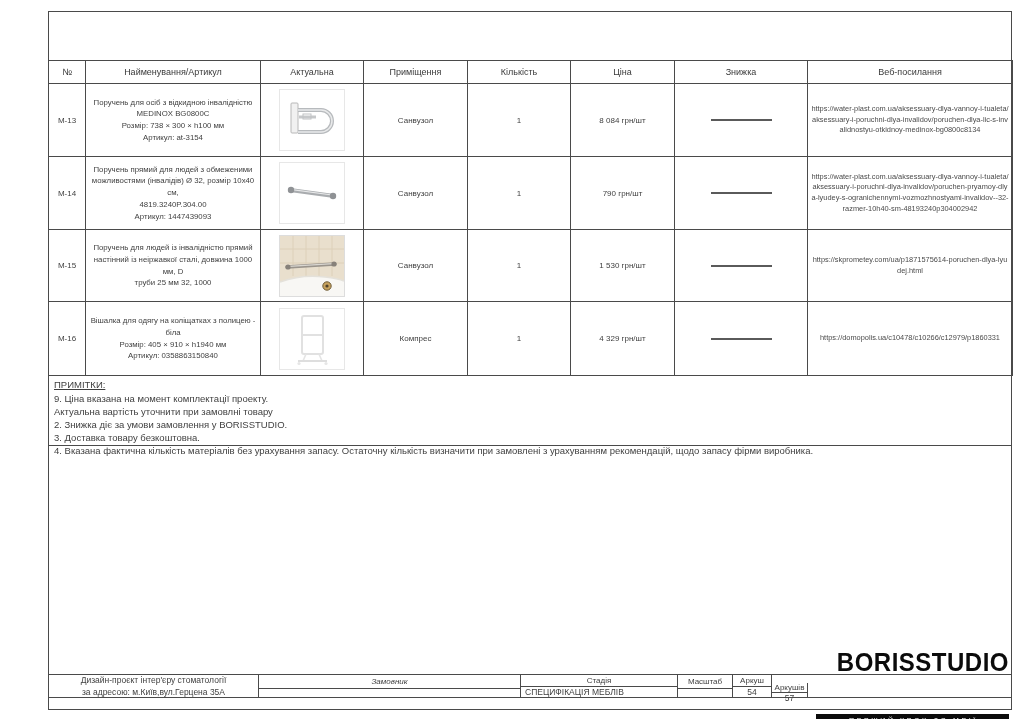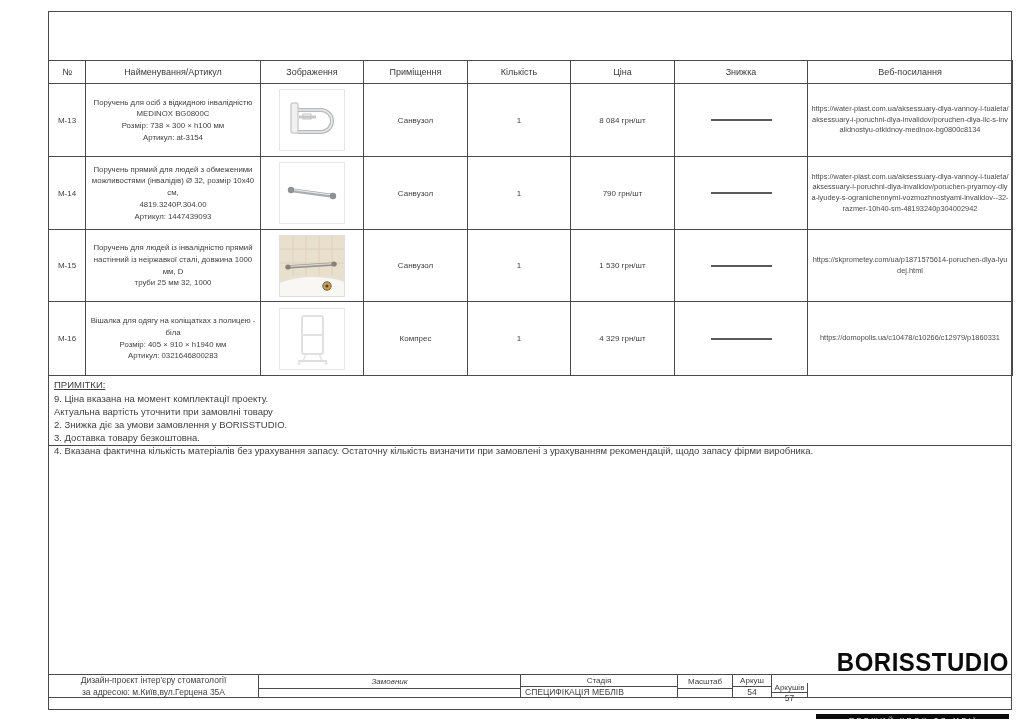--- a/index.html
+++ b/index.html
@@ -55,21 +55,21 @@
         <col style="width:104px">
       <col style="width:103px">
         <col style="width:104px">
         <col style="width:133px">
         <col style="width:205px">
     </colgroup>
     <thead>
       <tr>
         <th>№</th>
         <th>Найменування/Артикул</th>
-        <th>Зображення</th>
+        <th>Актуальна</th>
         <th>Приміщення</th>
         <th>Кількість</th>
         <th>Ціна</th>
         <th>Знижка</th>
         <th>Веб-посилання</th>
       </tr>
     </thead>
     <tbody>
       <tr class="row-h73">
         <td class="c-id">М-13</td>
@@ -153,21 +153,21 @@
         <td class="c-price">1 530 грн/шт</td>
         <td>
             <div class="dash"></div>
           </td>
         <td class="c-url">https://skprometey.com/ua/p1871575614-poruchen-dlya-lyudej.html</td>
       </tr>
       <tr class="row-h74">
         <td class="c-id">М-16</td>
         <td class="c-name">Вішалка для одягу на коліщатках з полицею - біла
 Розмір: 405 × 910 × h1940 мм
-Артикул: 0321646800283</td>
+Артикул: 0358863150840</td>
         <td>
           <div class="imgbox">
             <svg width="58" height="56" viewBox="0 0 58 56">
               <rect x="19" y="5" width="21" height="38" rx="2" fill="none" stroke="#e1e1e1" stroke-width="2"></rect>
               <line x1="19" y1="24" x2="40" y2="24" stroke="#e1e1e1" stroke-width="2"></line>
               <line x1="23" y1="43" x2="20" y2="50" stroke="#e4e4e4" stroke-width="1.6"></line>
               <line x1="36" y1="43" x2="39" y2="50" stroke="#e4e4e4" stroke-width="1.6"></line>
               <line x1="15" y1="50" x2="44" y2="50" stroke="#dedede" stroke-width="2"></line>
               <circle cx="16" cy="52.5" r="1.6" fill="#e6e6e6"></circle>
                 <circle cx="43" cy="52.5" r="1.6" fill="#e6e6e6"></circle>

